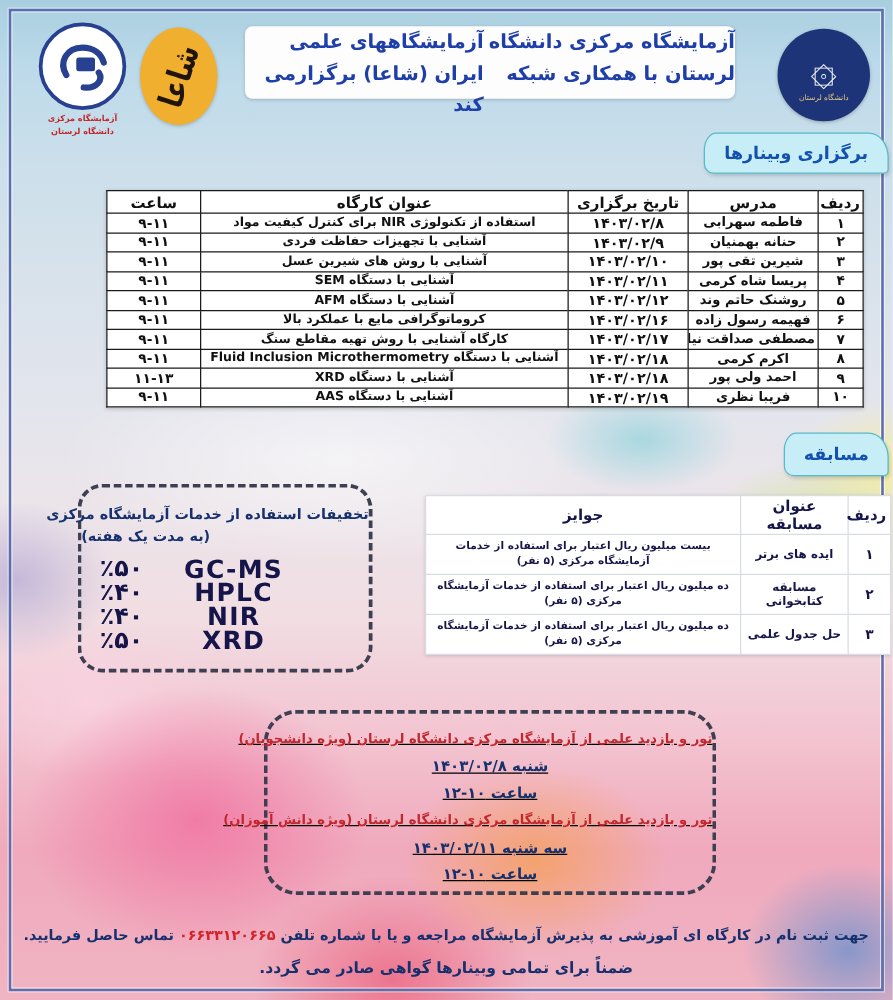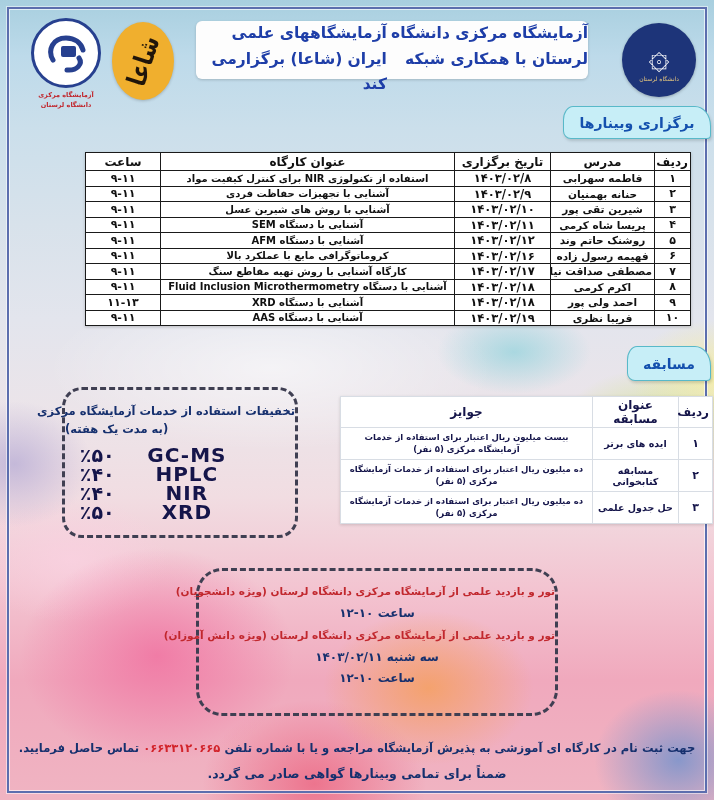--- a/index.html
+++ b/index.html
@@ -102,22 +102,22 @@
     position:absolute; left:62px; top:387px; width:236px; height:151px;
     border:3px dashed #3f3f52; border-radius:20px; padding-top:12px;
   }
   .disc-title { text-align:left; color:#16306e; font-weight:bold; font-size:11.5px; line-height:1.6; white-space:nowrap; }
   .disc-rows { margin-top:7px; }
   .disc-row { display:flex; direction:ltr; height:19px; align-items:center; }
   .disc-pct { width:28%; text-align:center; color:#15154a; font-weight:bold; font-size:19px; }
   .disc-name { width:72%; text-align:center; padding-right:22%; color:#15154a; font-weight:bold; font-size:20px; letter-spacing:1px; }
   
   #tour-box {
-    position:absolute; left:196px; top:568px; width:362px; height:148px;
-    border:3px dashed #3f3f52; border-radius:26px; padding-top:9px; text-align:center;
+    position:absolute; left:211px; top:568px; width:362px; height:148px;
+    border:3px dashed #3f3f52; border-radius:26px; padding-top:9px; text-align:center;text-decoration:underline;
   }
   .tour-title { color:#c1272d; font-weight:bold; font-size:10.5px; height:23px; line-height:23px; white-space:nowrap; }
   .tour-line { color:#16306e; font-weight:bold; font-size:12px; height:21px; line-height:21px; }
   
   #footer { position:absolute; left:10px; top:741px; width:694px; text-align:center; color:#16306e; font-weight:bold; }
   .footer-line1 { font-size:11.5px; white-space:nowrap; }
   .footer-phone { color:#d2232a; }
   .footer-line2 { font-size:12.5px; margin-top:11px; }
 </style>
 </head>
@@ -304,20 +304,21 @@
       </div>
         <div class="disc-row">
         <span class="disc-pct">٪۵۰</span>
         <span class="disc-name">XRD</span>
       </div>
       </div>
   </div>
 
   <div id="tour-box">
     <div class="tour-title">تور و بازدید علمی از آزمایشگاه مرکزی دانشگاه لرستان (ویژه دانشجویان)</div>
+    <div class="tour-line">شنبه ۱۴۰۳/۰۲/۸</div>
     <div class="tour-line">ساعت ۱۰-۱۲</div>
     <div class="tour-title">تور و بازدید علمی از آزمایشگاه مرکزی دانشگاه لرستان (ویژه دانش آموزان)</div>
     <div class="tour-line">سه شنبه ۱۴۰۳/۰۲/۱۱</div>
     <div class="tour-line">ساعت ۱۰-۱۲</div>
   </div>
 
   <div id="footer">
     <div class="footer-line1">
       <span>جهت ثبت نام در کارگاه ای آموزشی به پذیرش آزمایشگاه مراجعه و یا با شماره تلفن </span><span class="footer-phone">۰۶۶۳۳۱۲۰۶۶۵</span><span> تماس حاصل فرمایید.</span>
     </div>

